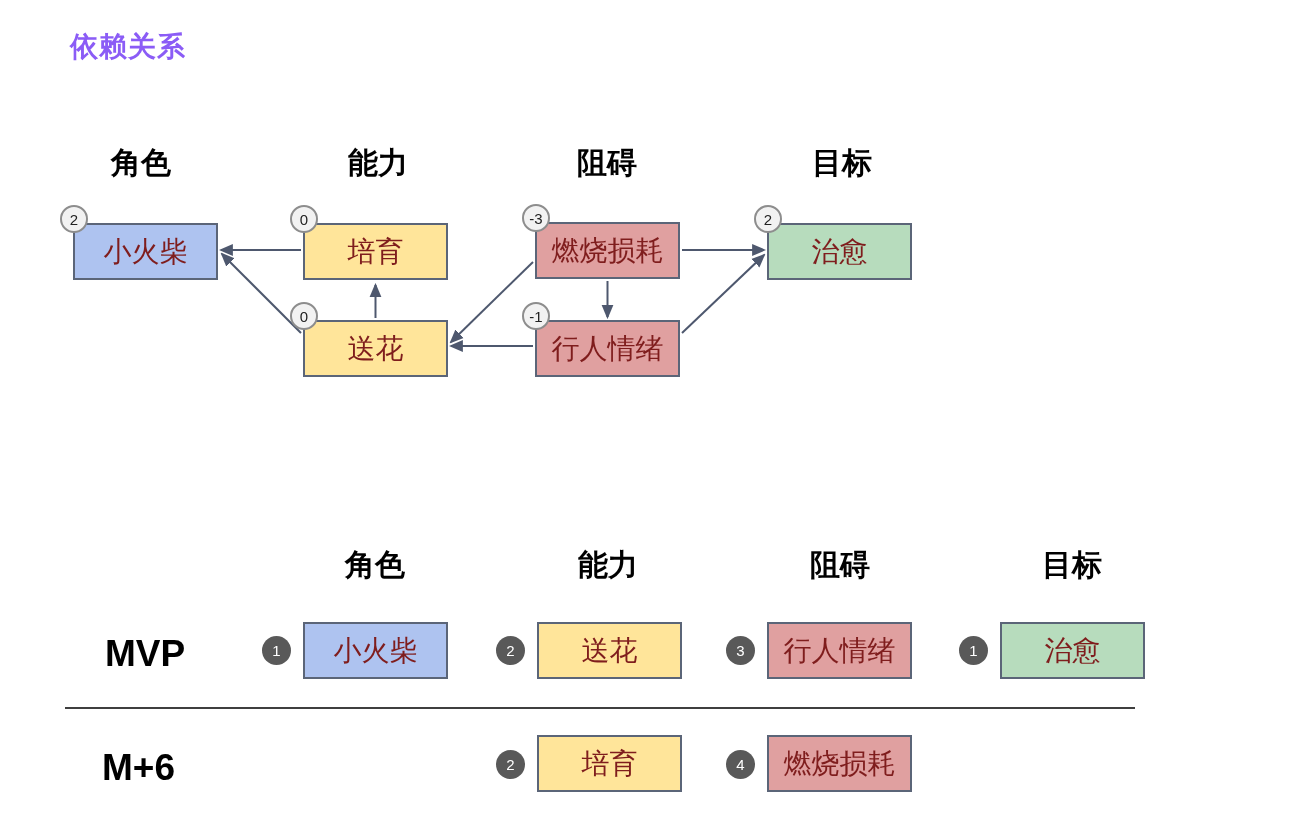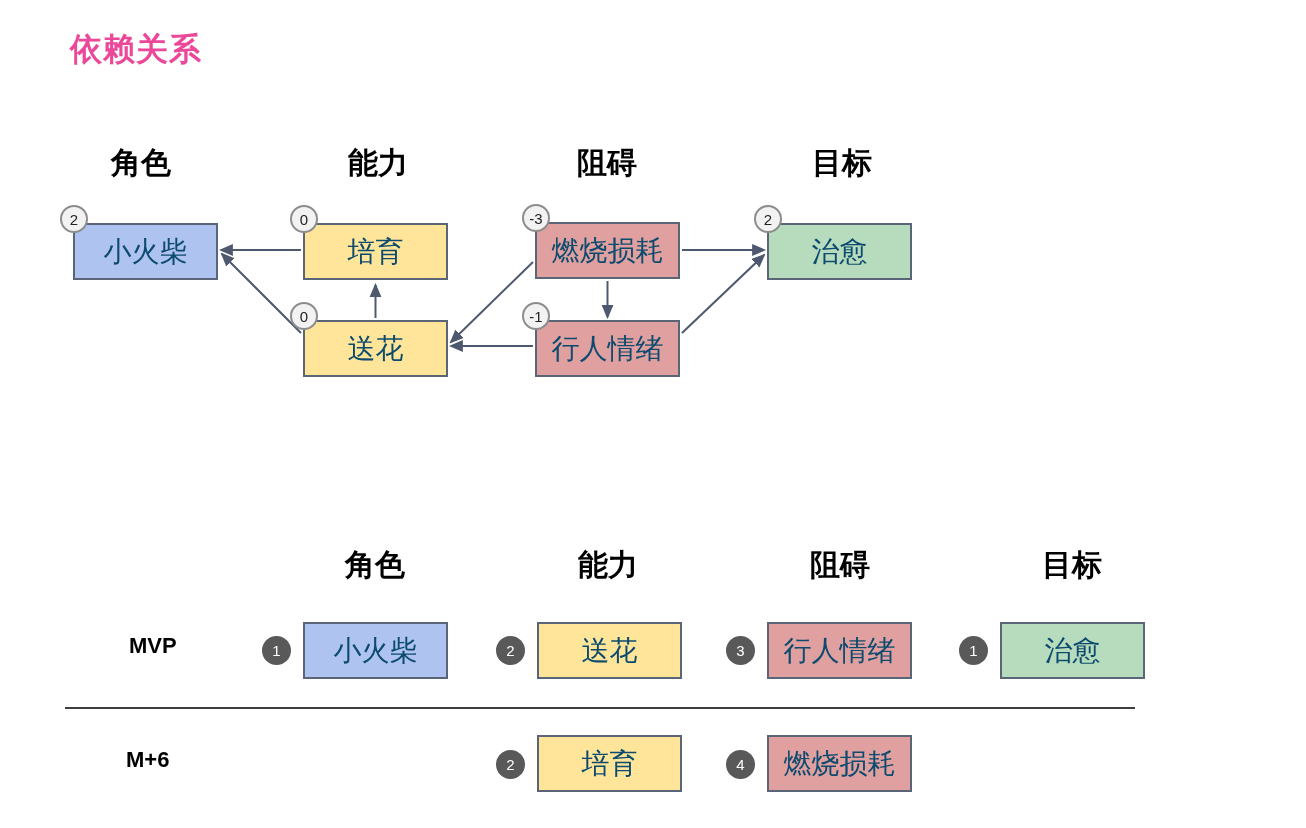--- a/index.html
+++ b/index.html
@@ -1,37 +1,37 @@
 <!DOCTYPE html>
 <html><head>
 <meta charset="utf-8">
 <style>
   html,body{margin:0;padding:0;background:#fff;}
   #canvas{
     position:relative;width:1306px;height:828px;background:#ffffff;overflow:hidden;
     font-family:"Liberation Sans","DejaVu Sans",sans-serif;color:#111;
   }
-  .sec-title{position:absolute;font-size:32px;font-weight:800;color:#ec4899;letter-spacing:1px;}
+  .sec-title{position:absolute;font-size:28px;font-weight:800;color:#8b5cf6;letter-spacing:1px;}
   .col-header{position:absolute;transform:translateX(-50%);font-size:30px;font-weight:700;color:#000;white-space:nowrap;text-align:right;}
   .node{
     position:absolute;width:145px;height:57px;box-sizing:border-box;
     border:2px solid #5b6578;display:flex;align-items:center;justify-content:center;
-    font-size:28px;color:#0c4a6e;z-index:2;white-space:nowrap;
+    font-size:28px;color:#7f1d1d;z-index:2;white-space:nowrap;
   }
   .badge-light{
     position:absolute;width:28px;height:28px;box-sizing:border-box;border-radius:50%;
     background:#f2f2f2;border:2px solid #8d8d8d;display:flex;align-items:center;justify-content:center;
     font-size:15px;color:#222;z-index:3;
   }
   .badge-dark{
     position:absolute;width:29px;height:29px;border-radius:50%;
     background:#595959;color:#fff;display:flex;align-items:center;justify-content:center;
     font-size:15px;z-index:2;
   }
-  .row-label{position:absolute;font-size:22px;font-weight:700;color:#000;white-space:nowrap;margin-left:24px;}
+  .row-label{position:absolute;font-size:37px;font-weight:700;color:#000;white-space:nowrap;}
   .divider{position:absolute;height:2px;background:#3f3f3f;z-index:1;}
   #edges-svg{position:absolute;left:0;top:0;width:1306px;height:828px;z-index:1;pointer-events:none;}
 </style>
 </head>
 <body>
 
 <div id="canvas">
 
   <div class="sec-title" style="left:70px;top:28px;">依赖关系</div>
 

